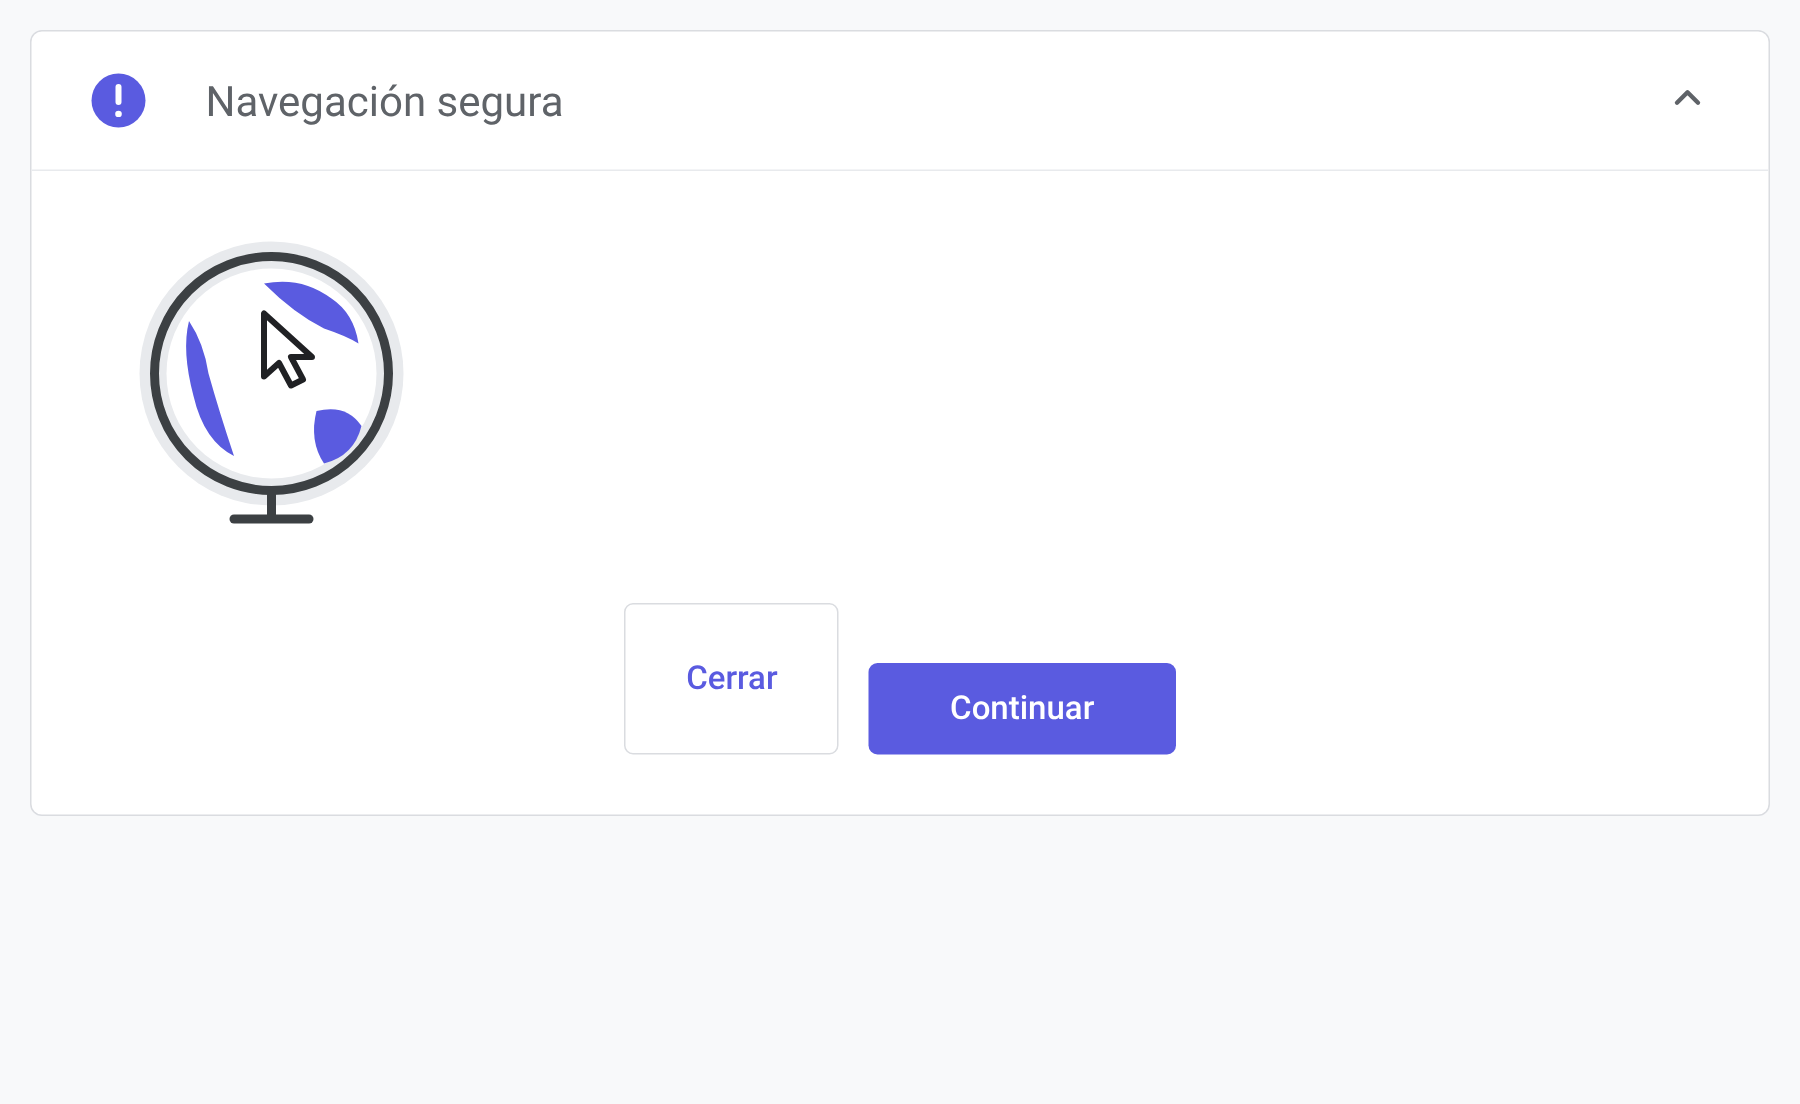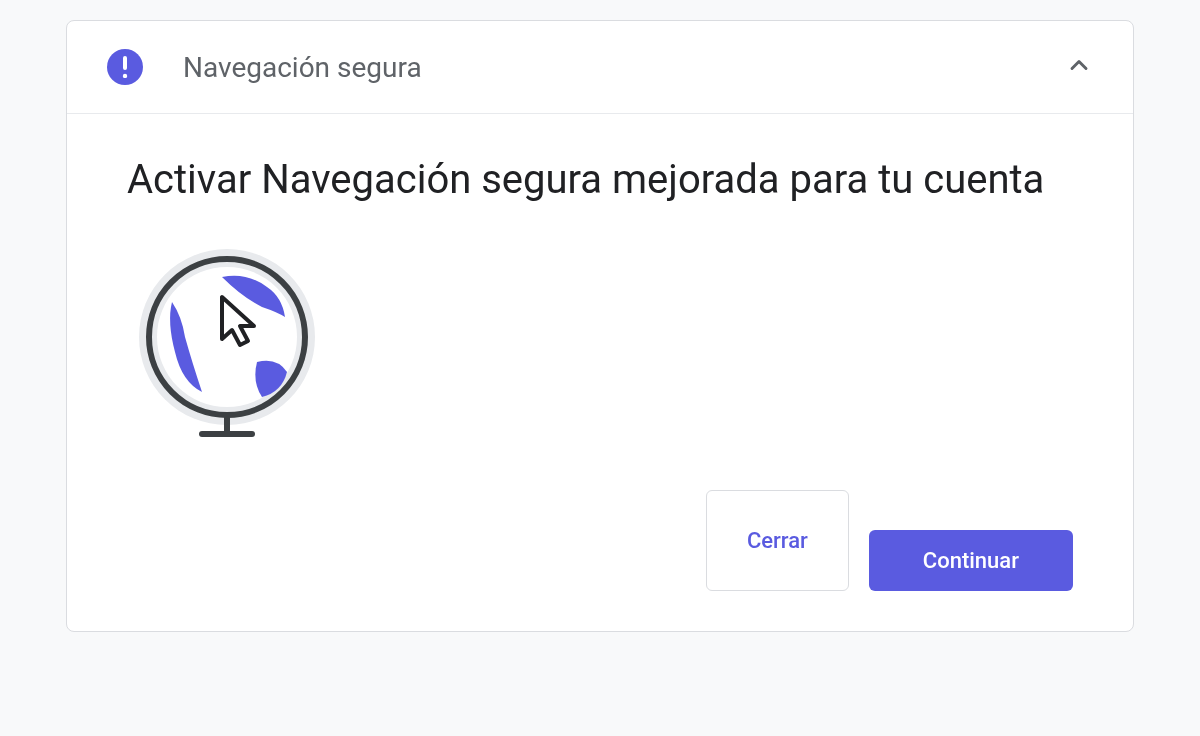--- a/index.html
+++ b/index.html
@@ -14,21 +14,21 @@
       padding: 20px;
       display: flex;
       justify-content: center;
       align-items: flex-start;
     }
     
     .card {
       background: #fff;
       border: 1px solid #dadce0;
       border-radius: 8px;
-      width: 1068px;
+      width: 1160px;
       overflow: hidden;
     }
     
     .header {
       display: flex;
       align-items: center;
       padding: 28px 40px;
       border-bottom: 1px solid #e8eaed;
       cursor: pointer;
     }
@@ -94,21 +94,21 @@
     
     .illustration {
       flex-shrink: 0;
       width: 200px;
       height: 200px;
       position: relative;
     }
     
     .actions {
       display: flex;
-      justify-content: flex-end;
+      justify-content: center;
       gap: 20px;
       margin-top: 48px;
     }
     
     .btn {
       padding: 18px 40px;
       font-size: 22px;
       font-weight: 500;
       border-radius: 6px;
       cursor: pointer;
@@ -143,21 +143,20 @@
     </div>
     <div class="header-title">Navegación segura</div>
     <div class="chevron">
       <svg width="28" height="28" viewBox="0 0 24 24" fill="none" stroke="currentColor" stroke-width="2.5" stroke-linecap="round" stroke-linejoin="round">
         <polyline points="18 15 12 9 6 15"></polyline>
       </svg>
     </div>
   </div>
 
   <div class="content">
-    <h2 class="content-title">Activar Navegación segura mejorada para tu cuenta</h2>
 
     <div class="content-body">
 
       <div class="illustration">
         <svg width="200" height="200" viewBox="0 0 200 200">
 
           <circle cx="100" cy="95" r="88" fill="#e8eaed"></circle>
 
           <circle cx="100" cy="95" r="78" fill="none" stroke="#3c4043" stroke-width="6"></circle>
 

